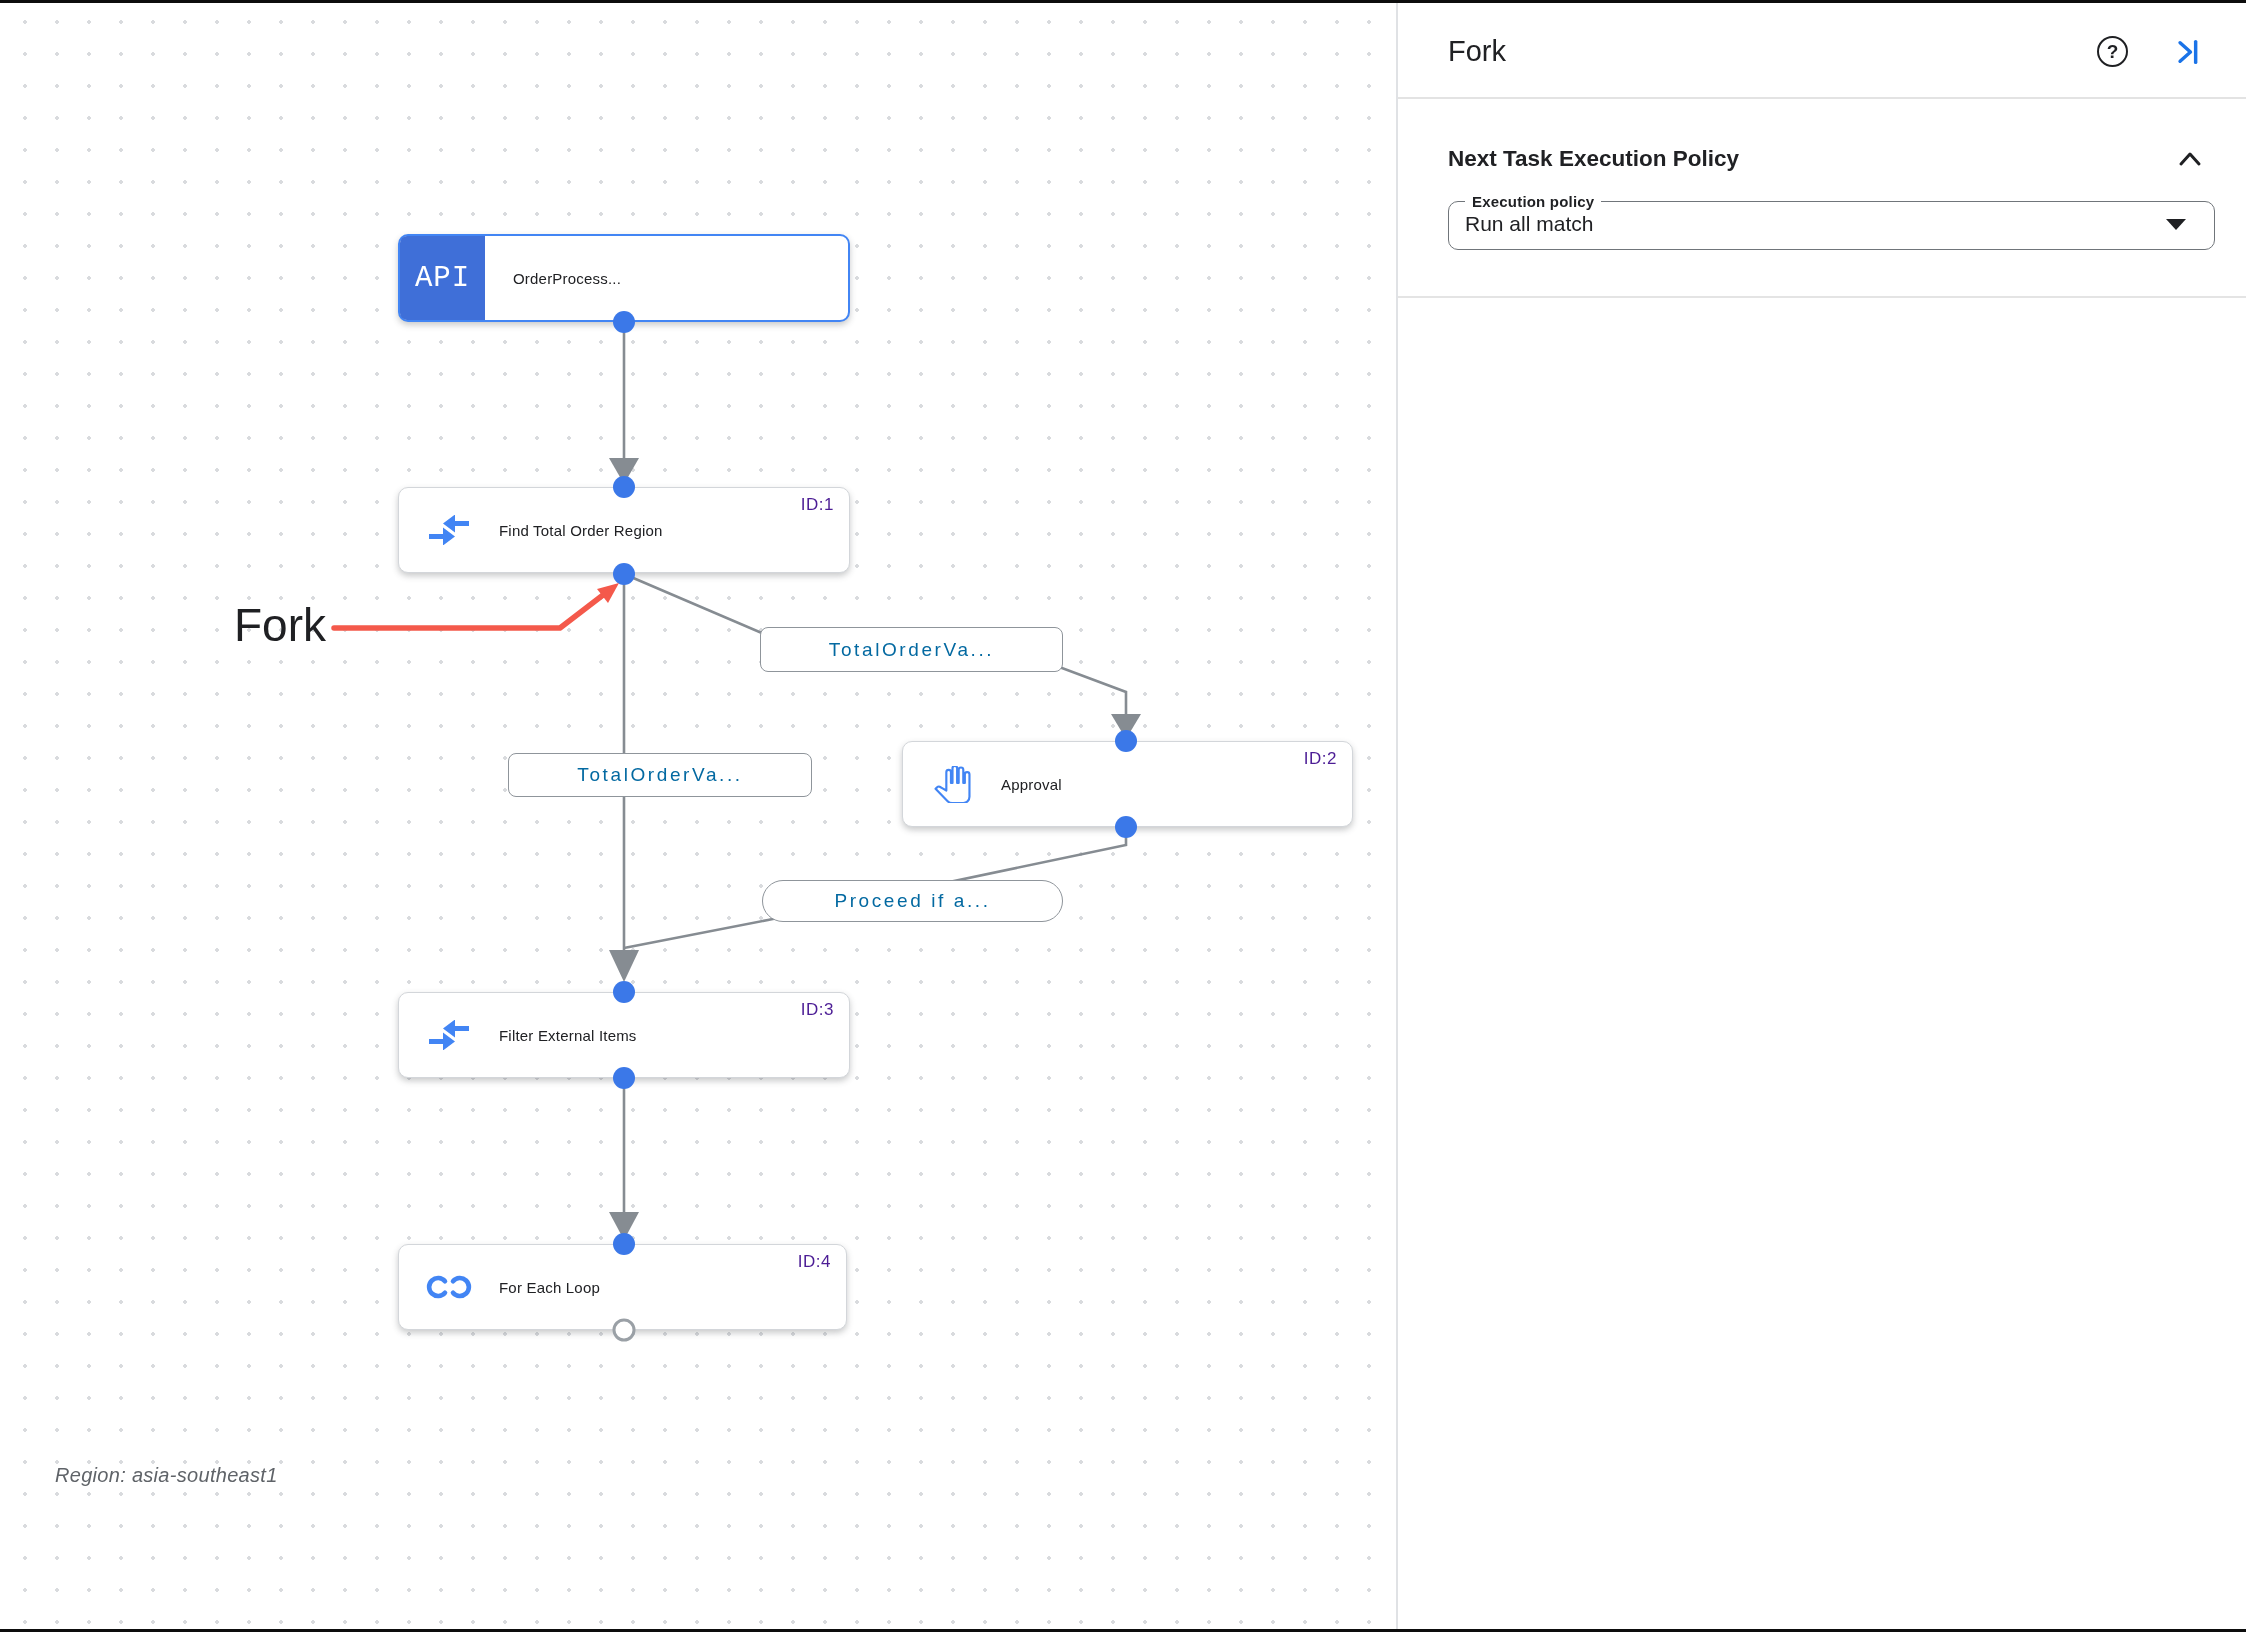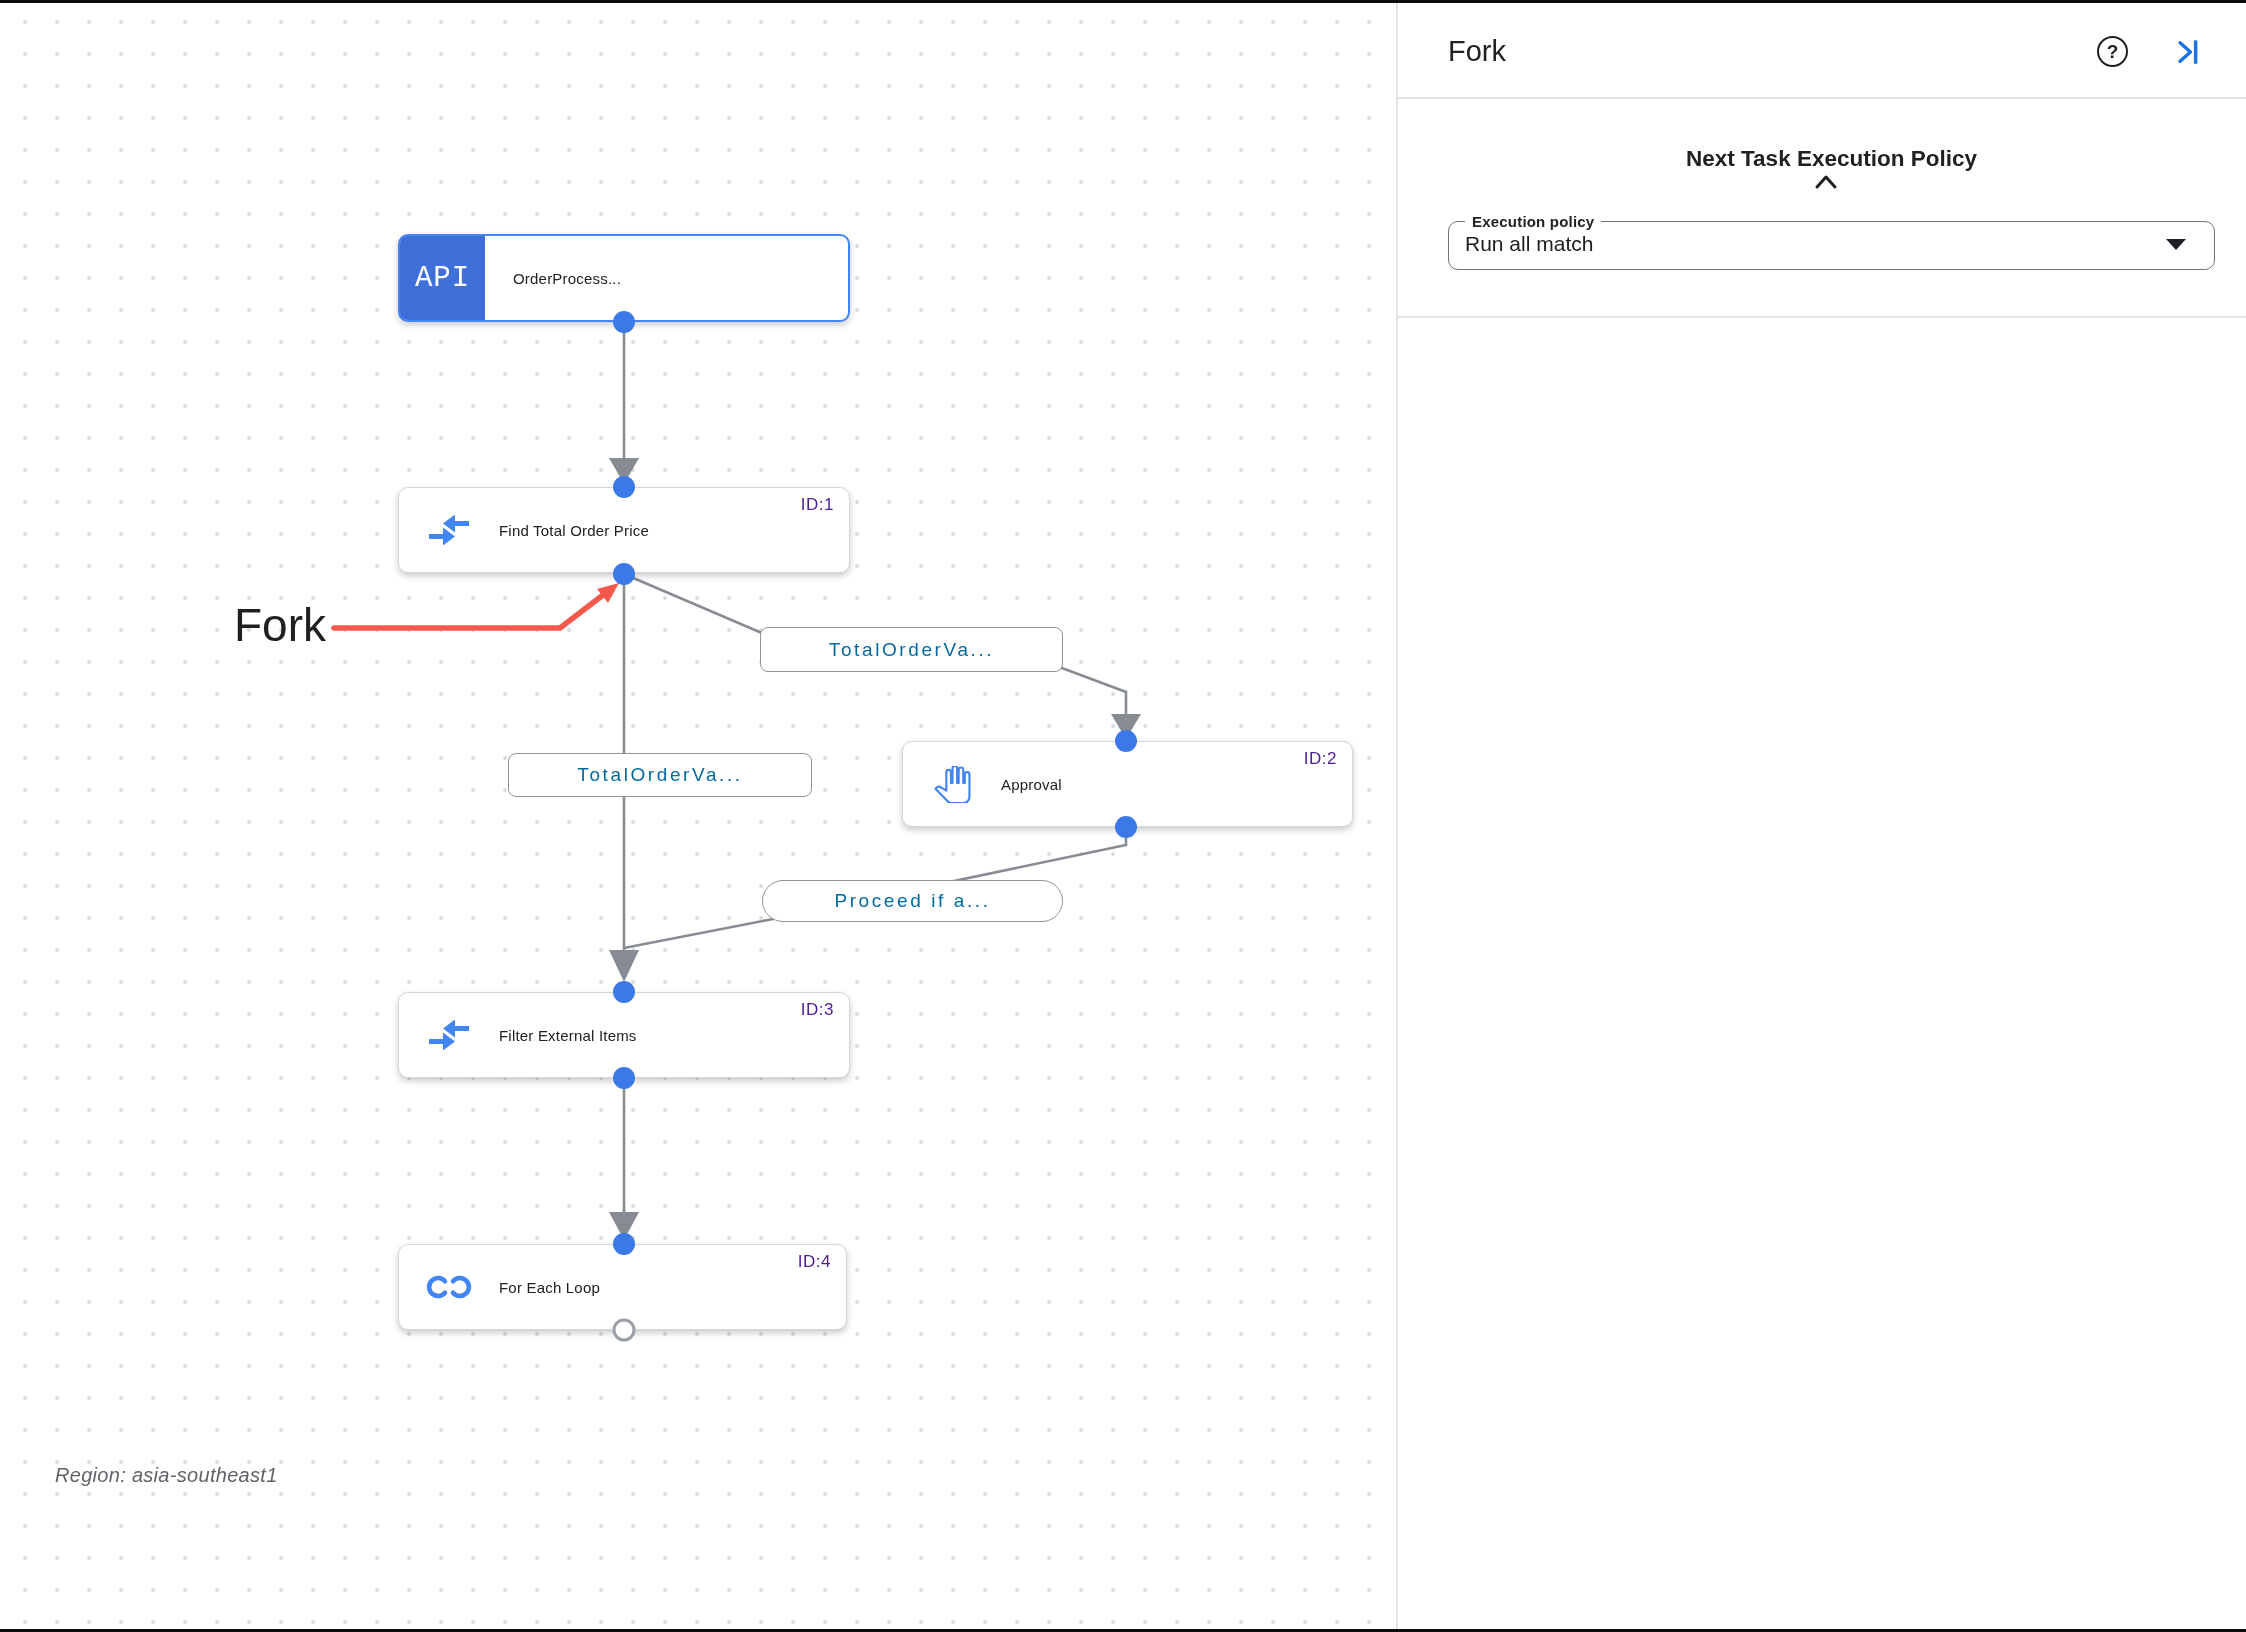--- a/index.html
+++ b/index.html
@@ -80,21 +80,21 @@
   .panel-title { font-size: 29px; color: #202124; flex: 1; }
   .help-icon {
     width: 31px; height: 31px; border: 2.4px solid #1f2023; border-radius: 50%;
     display: flex; align-items: center; justify-content: center;
     font-size: 19px; font-weight: bold; color: #1f2023; cursor: pointer;
     margin-right: 44px;
   }
   .collapse-icon { cursor: pointer; display: flex; }
 
   .section { padding: 0 31px 0 50px; }
-  .section-header { display: flex; align-items: center; margin-top: 47px; flex-direction: column; }
+  .section-header { display: flex; align-items: center; margin-top: 47px; }
   .section-title { font-size: 22.5px; font-weight: bold; color: #202124; flex: 1; }
   .chevron-icon { margin-right: 12px; display: flex; cursor: pointer; }
 
   .select-field {
     margin-top: 21px;
     border: 1.7px solid #70757a; border-radius: 10px;
     padding: 0 16px 13px 16px; cursor: pointer;
   }
   .select-field legend {
     font-size: 15px; font-weight: bold; color: #1f2023;
@@ -138,21 +138,21 @@
     <div class="title">OrderProcess...</div>
   </div>
 
   <div class="node" style="left:398px; top:487px; width:452px; height:86px;">
     <div class="icon-cell">
       <svg width="42" height="30" viewBox="0 0 42 30" fill="#4285f4">
         <path d="M1 19 h14 v-6.5 l12 9 -12 9 v-6.5 h-14 z"></path>
         <path d="M41 11 h-14 v6.5 l-12 -9 12 -9 v6.5 h14 z"></path>
       </svg>
     </div>
-    <div class="title">Find Total Order Price</div>
+    <div class="title">Find Total Order Region</div>
     <div class="node-id">ID:1</div>
   </div>
 
   <div class="node" style="left:902px; top:741px; width:451px; height:86px;">
     <div class="icon-cell" style="width:98px;">
       <svg width="37" height="37" viewBox="0 0 24 24" fill="none" stroke="#4285f4" stroke-width="1.4" stroke-linejoin="round">
         <path d="M23 5.5V20c0 2.2-1.8 4-4 4h-7.3c-1.08 0-2.1-.43-2.85-1.19L1 14.83s1.26-1.23 1.3-1.25c.22-.19.49-.29.79-.29.22 0 .42.06.6.16.04.01 4.31 2.46 4.31 2.46V4c0-.83.67-1.5 1.5-1.5S11 3.17 11 4v7h1V1.5c0-.83.67-1.5 1.5-1.5S15 .67 15 1.5V11h1V2.5c0-.83.67-1.5 1.5-1.5s1.5.67 1.5 1.5V11h1V5.5c0-.83.67-1.5 1.5-1.5s1.5.67 1.5 1.5z"></path>
       </svg>
     </div>
     <div class="title">Approval</div>

